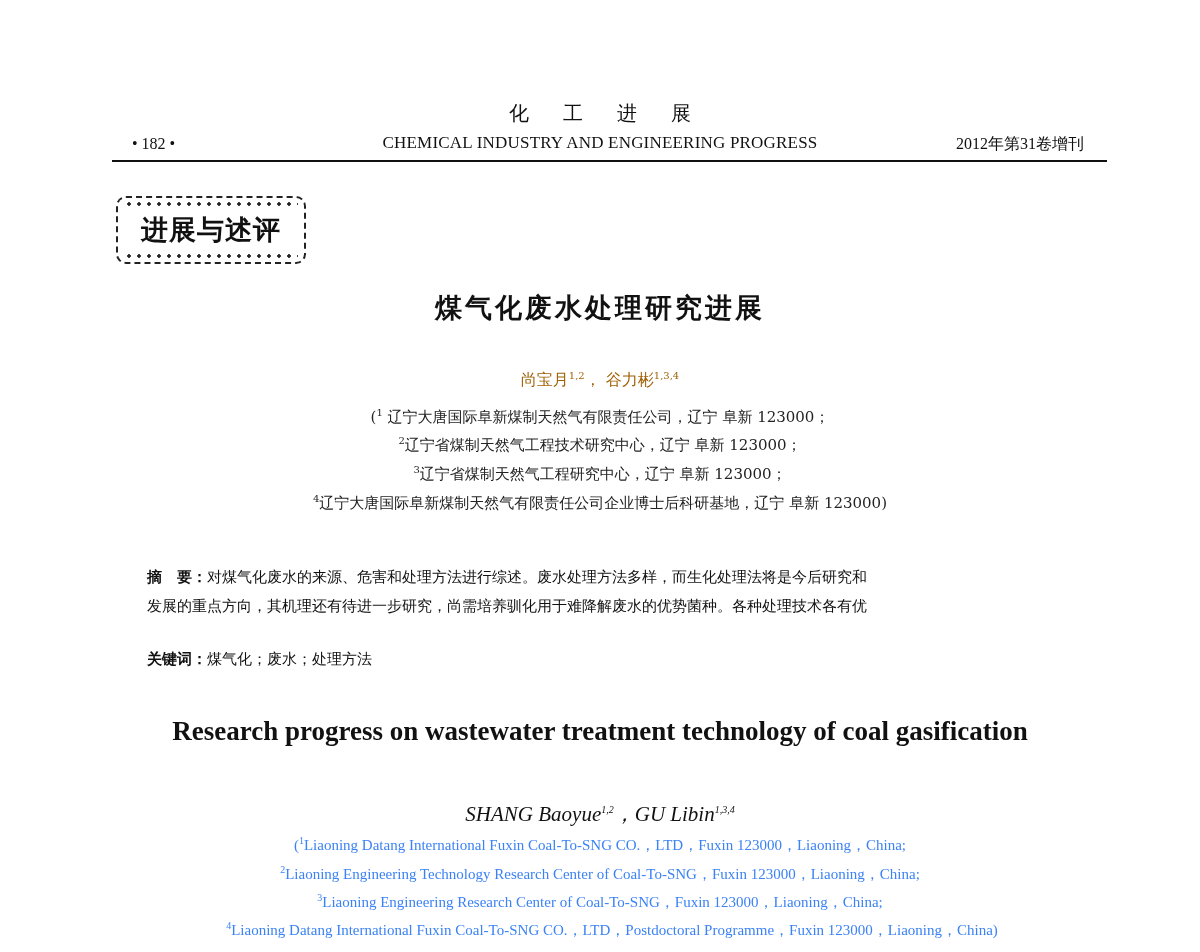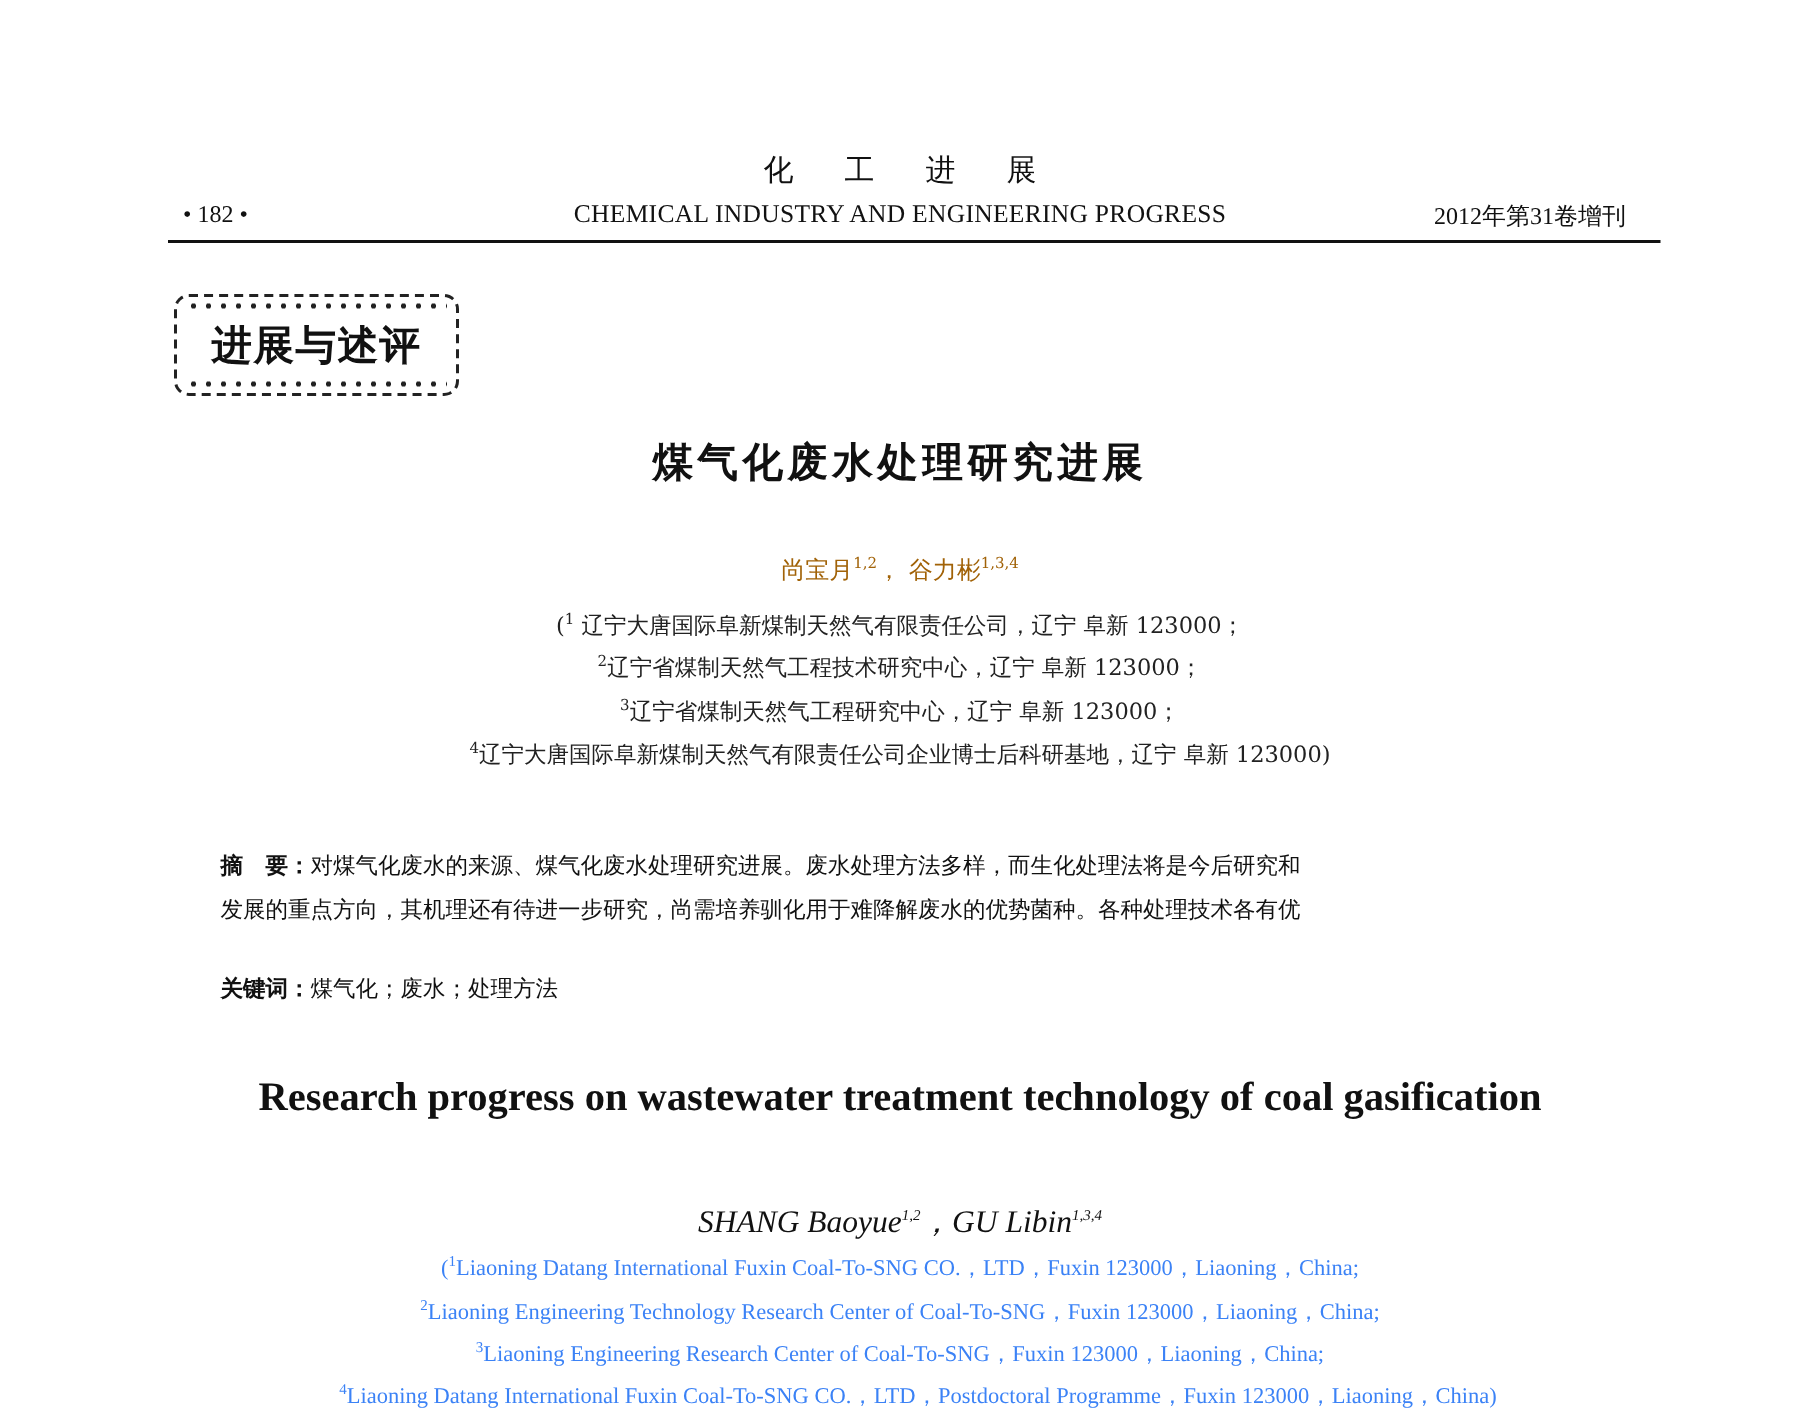--- a/index.html
+++ b/index.html
@@ -5,21 +5,21 @@
   html, body { margin: 0; padding: 0; background: #ffffff; }
   body {
     width: 1200px; height: 952px; position: relative; overflow: hidden;
     font-family: "DejaVu Serif", "Liberation Serif", serif; color: #111;
   }
   .abs { position: absolute; }
   .center { left: 0; width: 1200px; text-align: center; }
 
   
   .journal-cn { top: 100px; font-size: 20px; letter-spacing: 34px; padding-left: 34px; box-sizing: border-box; }
-  .page-num { left: 122px; top: 135px; font-family: "Liberation Serif", serif; font-size: 16px; }
+  .page-num { left: 132px; top: 135px; font-family: "Liberation Serif", serif; font-size: 16px; }
   .journal-en { top: 133px; font-family: "Liberation Serif", serif; font-size: 17px; letter-spacing: 0.2px; }
   .issue { left: 956px; top: 134px; font-family: "Liberation Serif", serif; font-size: 16px; }
   .rule { left: 112px; top: 160px; width: 995px; height: 2px; background: #111; }
 
   
   .badge {
     left: 116px; top: 196px; width: 190px; height: 68px;
     border: 2px dashed #222; border-radius: 10px;
     box-sizing: border-box; display: flex; align-items: center; justify-content: center;
   }
@@ -91,21 +91,21 @@
   <sup>2</sup><span>辽宁省煤制天然气工程技术研究中心，辽宁 阜新 123000；</span>
 </div>
 <div class="abs center aff-cn l3">
   <sup>3</sup><span>辽宁省煤制天然气工程研究中心，辽宁 阜新 123000；</span>
 </div>
 <div class="abs center aff-cn l4">
   <sup>4</sup><span>辽宁大唐国际阜新煤制天然气有限责任公司企业博士后科研基地，辽宁 阜新 123000)</span>
 </div>
 
 <div class="abs abstract">
-  <p><span class="lbl">摘　要：</span><span>对煤气化废水的来源、煤气化废水处理研究进展。废水处理方法多样，而生化处理法将是今后研究和</span></p>
+  <p><span class="lbl">摘　要：</span><span>对煤气化废水的来源、危害和处理方法进行综述。废水处理方法多样，而生化处理法将是今后研究和</span></p>
   <p>发展的重点方向，其机理还有待进一步研究，尚需培养驯化用于难降解废水的优势菌种。各种处理技术各有优</p>
 </div>
 <div class="abs keywords">
   <span class="lbl">关键词：</span><span>煤气化；废水；处理方法</span>
 </div>
 
 <div class="abs center title-en">Research progress on wastewater treatment technology of coal gasification</div>
 
 <div class="abs center authors-en">
   <span>SHANG Baoyue</span><sup>1,2</sup><span>，</span><span>GU Libin</span><sup>1,3,4</sup>

